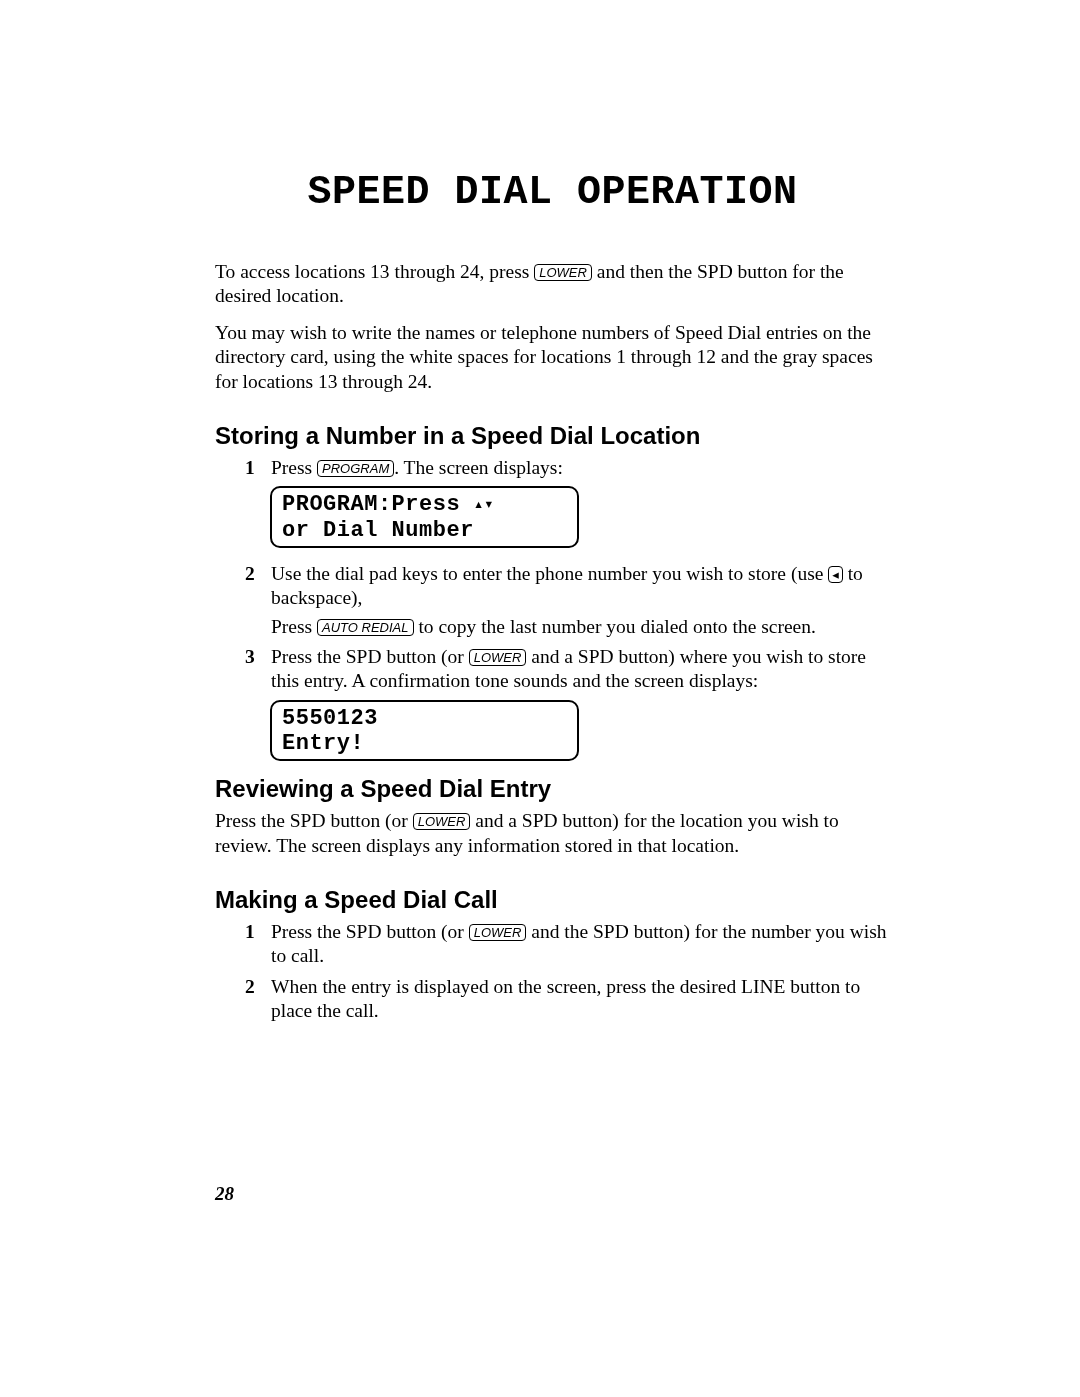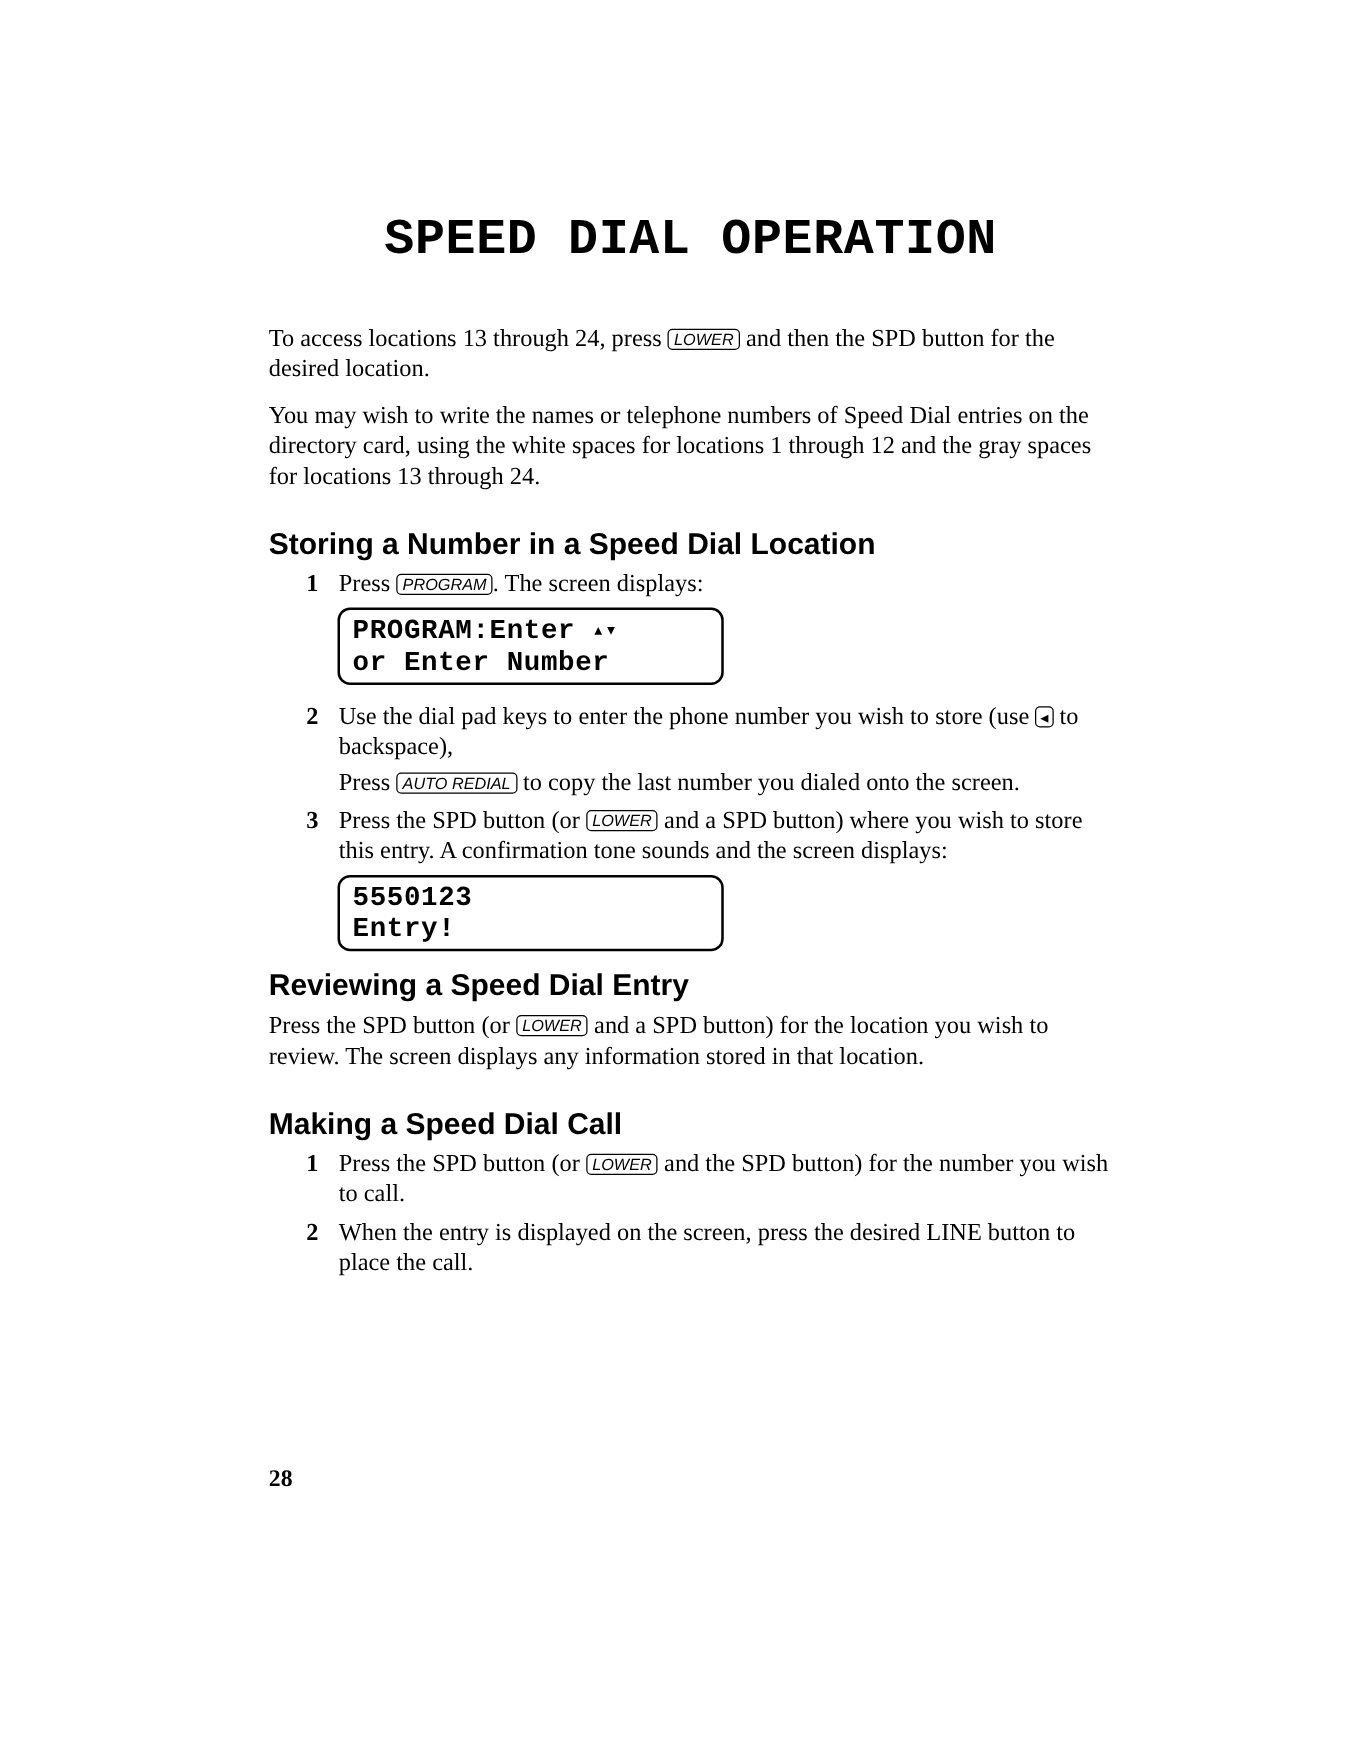--- a/index.html
+++ b/index.html
@@ -86,23 +86,24 @@
     font-size: 16px;
     vertical-align: 1px;
   }
   .or-line {
     font-weight: bold;
     margin: 6px 0 4px 0;
   }
   .page-num {
     position: absolute;
     left: 215px;
-    bottom: 202px;
+    bottom: 192px;
     font-weight: bold;
     font-size: 19px;
+    font-style: italic;
   }
   .sub-p {
     margin: 4px 0 4px 0;
   }
 </style>
 </head>
 <body>
 
 <div class="page">
 
@@ -118,22 +119,22 @@
   <h2 class="section">Storing a Number in a Speed Dial Location</h2>
 
   <ol class="steps">
     <li>
       <span class="num">1</span>
       <span>Press </span><span class="keycap">PROGRAM</span><span>. The screen displays:</span>
     </li>
   </ol>
 
   <div class="lcd">
-    <div><span>PROGRAM:Enter </span><span class="arrows">▴▾</span></div>
-    <div>or Enter Number</div>
+    <div><span>PROGRAM:Press </span><span class="arrows">▴▾</span></div>
+    <div>or Dial Number</div>
   </div>
 
   <ol class="steps">
     <li>
       <span class="num">2</span>
       <span>Use the dial pad keys to enter the phone number you wish to store (use </span><span class="keycap small-arrow">◂</span><span> to backspace),</span>
       <div class="sub-p">
         <span>Press </span><span class="keycap">AUTO REDIAL</span><span> to copy the last number you dialed onto the screen.</span>
       </div>
     </li>

